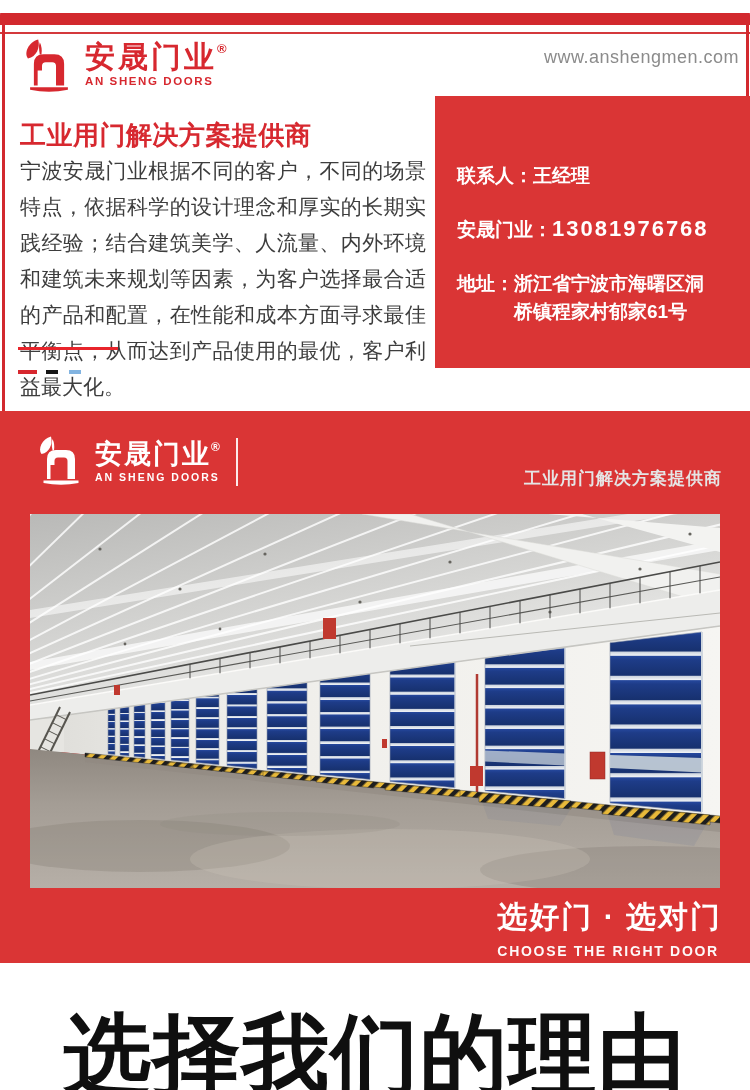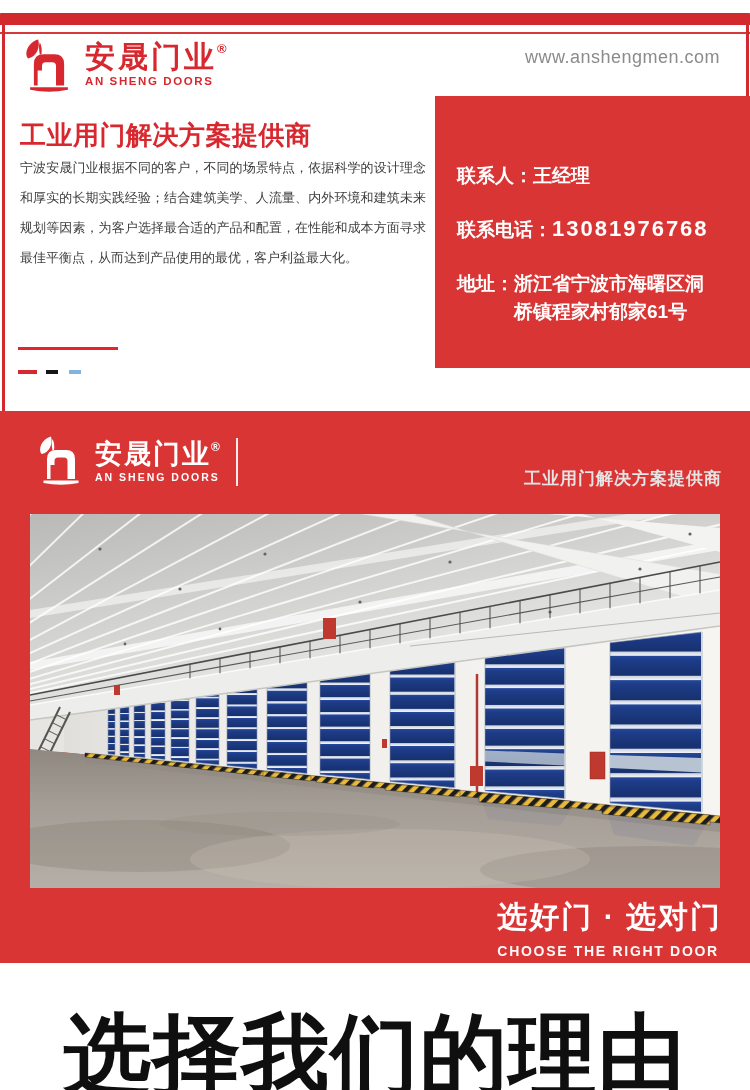--- a/index.html
+++ b/index.html
@@ -12,25 +12,25 @@
   .edge-l{position:absolute;left:2px;top:25px;width:3px;height:386px;background:#d2292e;}
   .edge-r{position:absolute;right:1px;top:25px;width:3px;height:72px;background:#d2292e;}
 
   
   .logo{position:absolute;left:22px;top:38px;display:flex;align-items:center;color:#d7282f;}
   .logo svg{display:block;}
   .logo-txt{margin-left:9px;line-height:1;}
   .logo-zh{font-size:30px;font-weight:700;letter-spacing:3px;white-space:nowrap;}
   .logo-reg{font-size:13px;vertical-align:14px;letter-spacing:0;}
   .logo-en{font-size:11.5px;font-weight:700;letter-spacing:1.6px;margin-top:4px;white-space:nowrap;}
-  .website{position:absolute;right:30px;top:47px;font-size:18px;color:#8b8b8b;letter-spacing:.5px;}
+  .website{position:absolute;right:11px;top:47px;font-size:18px;color:#8b8b8b;letter-spacing:.5px;}
 
   
   .intro-title{position:absolute;left:20px;top:118px;font-size:26px;font-weight:700;color:#d7282f;letter-spacing:.5px;}
-  .intro-body{position:absolute;left:20px;top:153px;width:406px;font-size:13px;line-height:30px;
+  .intro-body{position:absolute;left:20px;top:153px;width:406px;font-size:21px;line-height:36px;
               color:#3d3d3d;text-align:justify;}
   .intro-underline{position:absolute;left:18px;top:347px;width:100px;height:3px;background:#e8242b;}
   .dash{position:absolute;top:370px;height:4px;}
   .dash-red{left:18px;width:19px;background:#d7282f;}
   .dash-black{left:46px;width:12px;background:#161616;}
   .dash-blue{left:69px;width:12px;background:#82b4e1;}
 
   
   .contact{position:absolute;left:435px;top:96px;width:315px;height:272px;background:#da3535;
            box-sizing:border-box;padding:67px 14px 0 22px;color:#fff;}
@@ -89,21 +89,21 @@
   <div class="dash dash-red"></div>
   <div class="dash dash-black"></div>
   <div class="dash dash-blue"></div>
 
   <aside class="contact">
     <div class="c-row">
       <span class="c-label">联系人：</span>
       <span>王经理</span>
     </div>
     <div class="c-row">
-      <span class="c-label">联系电话：</span>
+      <span class="c-label">安晟门业：</span>
       <span class="c-phone">13081976768</span>
     </div>
     <div class="c-row">
       <span class="c-label">地址：</span>
       <span class="c-addr">浙江省宁波市海曙区洞桥镇程家村郁家61号</span>
     </div>
   </aside>
 
   <section class="banner">
     <div class="b-head">

